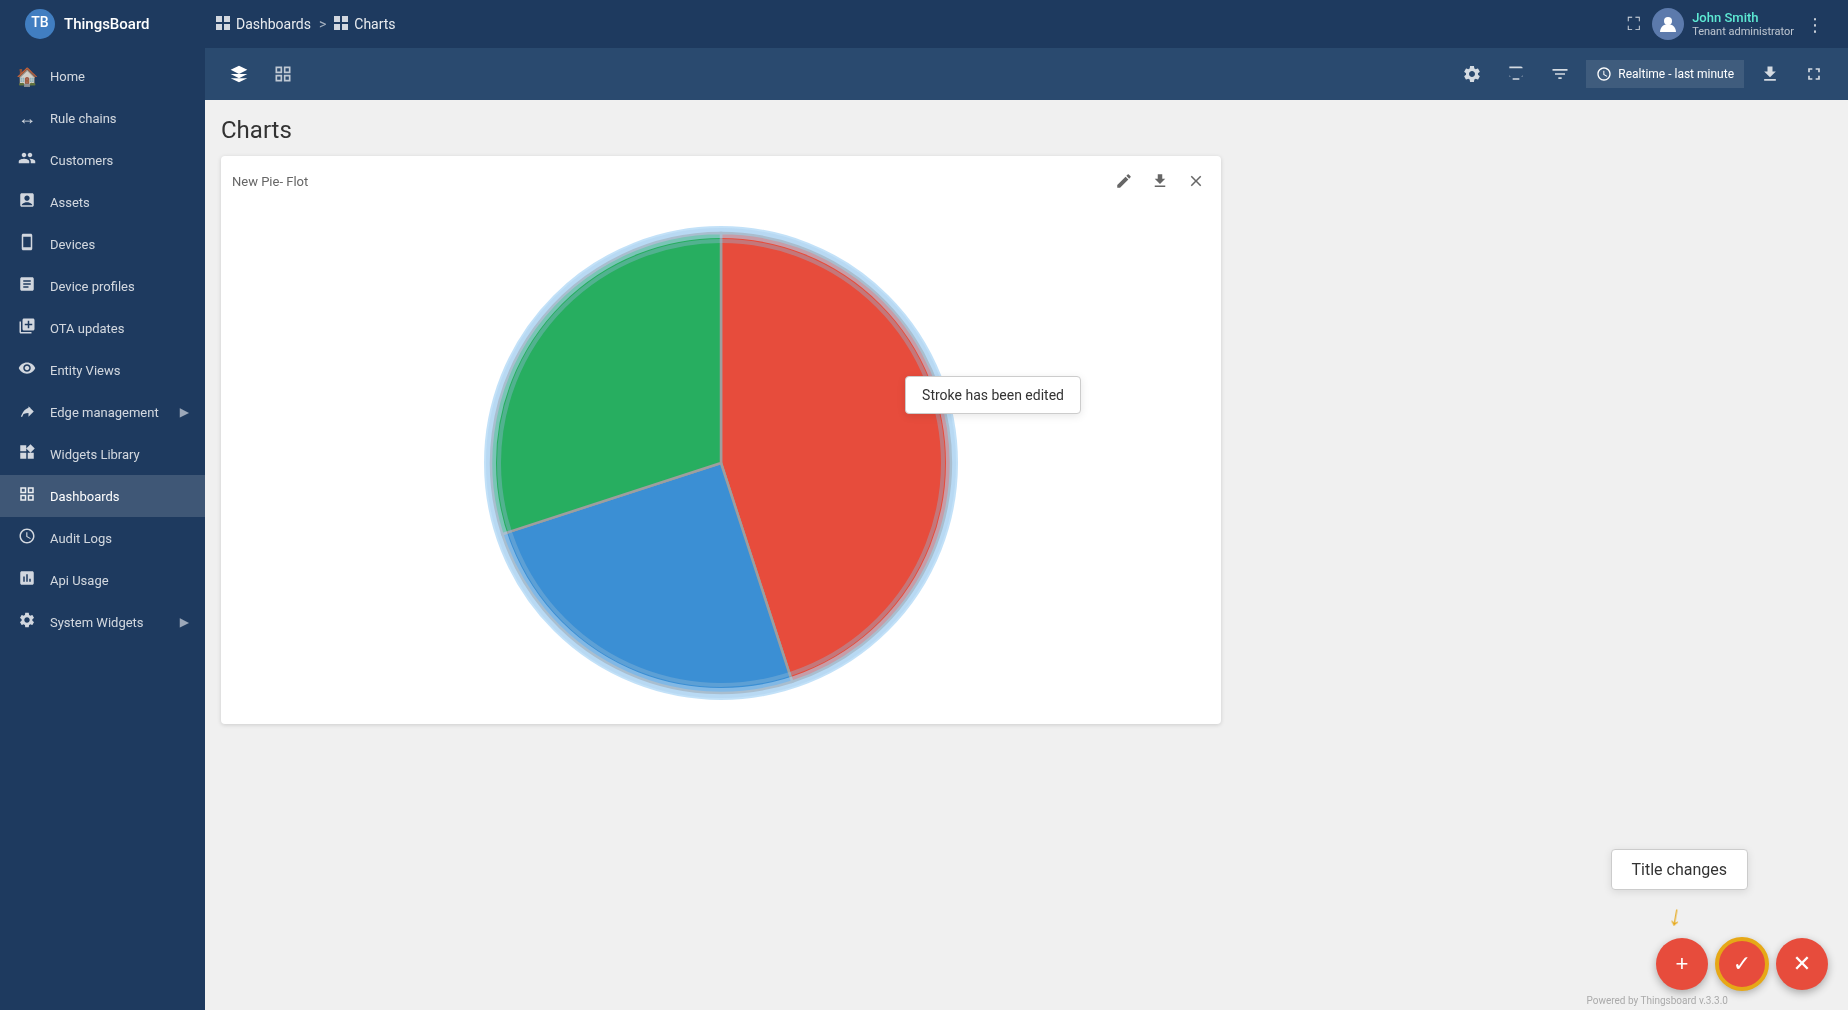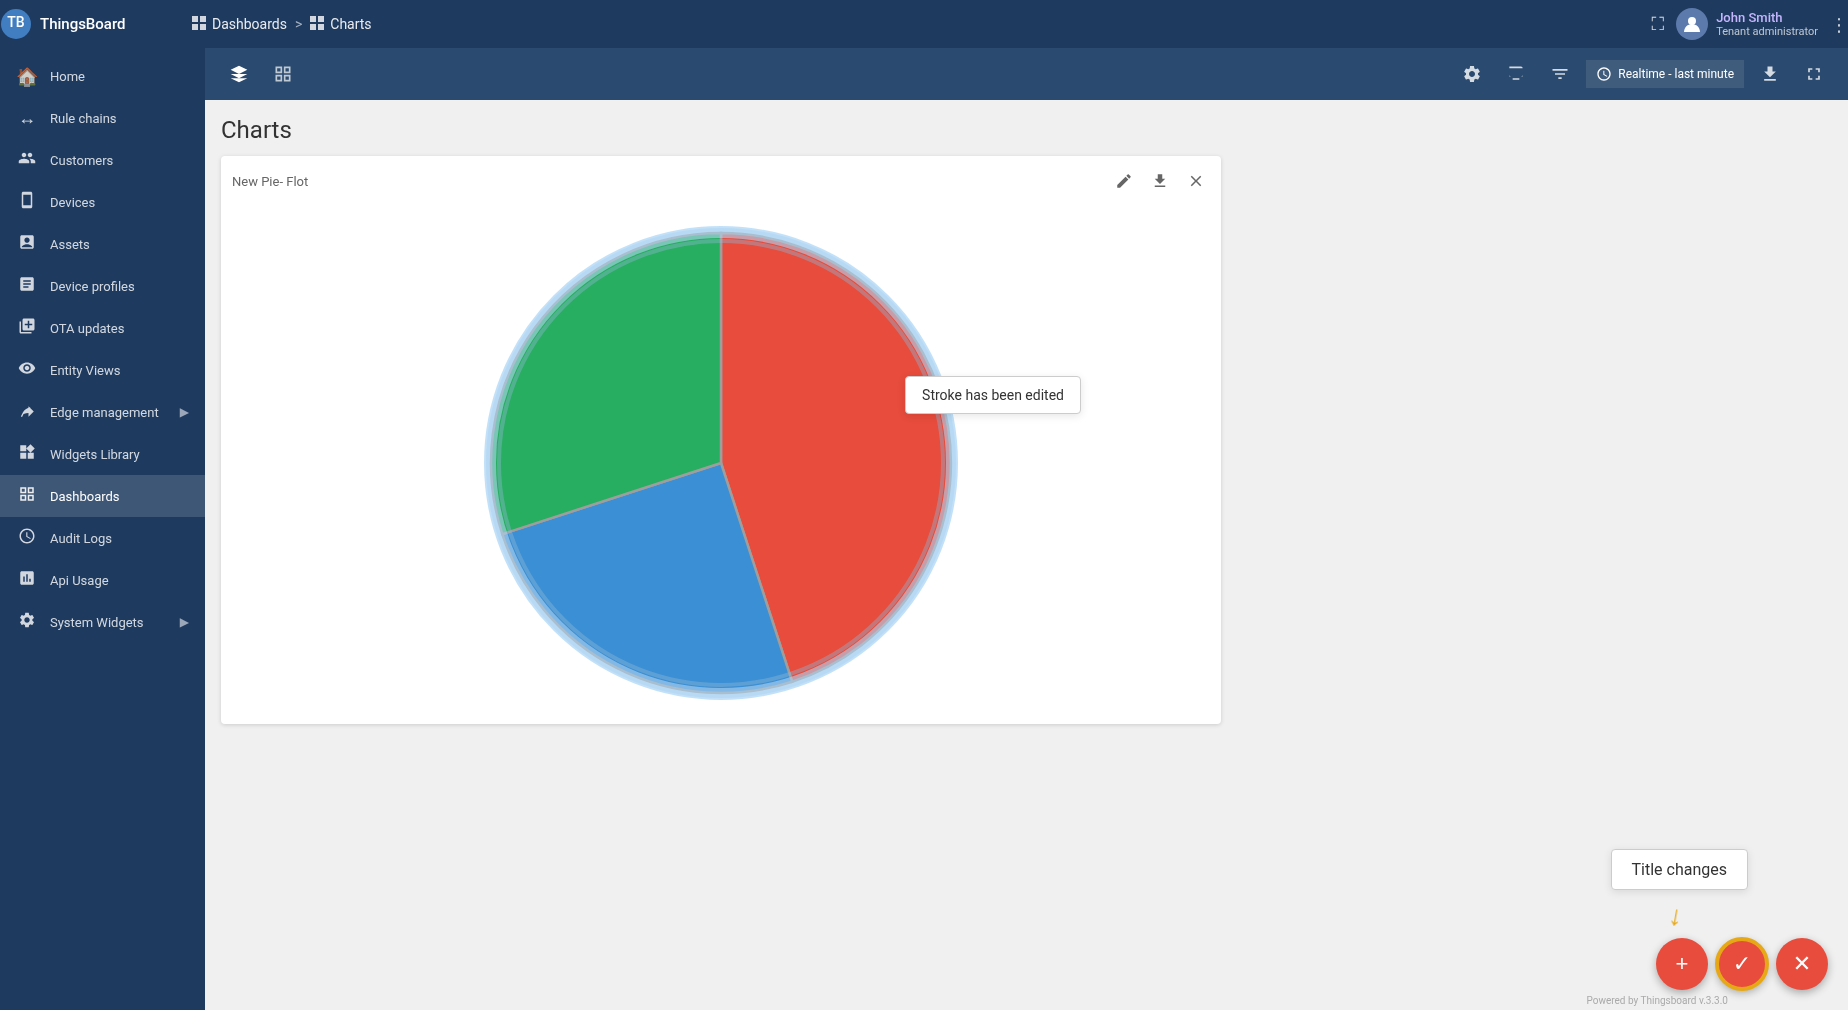--- a/index.html
+++ b/index.html
@@ -4,21 +4,21 @@
   <style>
     * { margin: 0; padding: 0; box-sizing: border-box; }
     body { font-family: 'Roboto', Arial, sans-serif; background: #f5f5f5; display: flex; flex-direction: column; height: 100vh; overflow: hidden; }
 
     
     .top-nav {
       background: #1e3a5f;
       height: 48px;
       display: flex;
       align-items: center;
-      padding: 0 0;
+      padding: 0 24px;
       gap: 12px;
       flex-shrink: 0;
       z-index: 100;
       justify-content: center;
     }
     .logo-area {
       display: flex;
       align-items: center;
       gap: 8px;
       color: white;
@@ -54,21 +54,21 @@
       cursor: pointer;
     }
     .user-avatar {
       width: 32px; height: 32px;
       background: #5c7aac;
       border-radius: 50%;
       display: flex; align-items: center; justify-content: center;
       font-size: 16px; color: white;
     }
     .user-info { display: flex; flex-direction: column; }
-    .user-name { font-size: 13px; color: #c4b5fd; font-weight: 500; }
+    .user-name { font-size: 13px; color: #5eead4; font-weight: 500; }
     .user-role { font-size: 11px; color: rgba(255,255,255,0.7); }
 
     
     .main-layout {
       display: flex;
       flex: 1;
       overflow: hidden;
     }
 
     
@@ -353,32 +353,32 @@
       <span class="sidebar-icon">
         <svg width="18" height="18" viewBox="0 0 24 24" fill="rgba(255,255,255,0.8)">
           <path d="M16 11c1.66 0 2.99-1.34 2.99-3S17.66 5 16 5c-1.66 0-3 1.34-3 3s1.34 3 3 3zm-8 0c1.66 0 2.99-1.34 2.99-3S9.66 5 8 5C6.34 5 5 6.34 5 8s1.34 3 3 3zm0 2c-2.33 0-7 1.17-7 3.5V19h14v-2.5c0-2.33-4.67-3.5-7-3.5zm8 0c-.29 0-.62.02-.97.05 1.16.84 1.97 1.97 1.97 3.45V19h6v-2.5c0-2.33-4.67-3.5-7-3.5z"></path>
         </svg>
       </span>
       <span>Customers</span>
     </div>
     <div class="sidebar-item">
       <span class="sidebar-icon">
         <svg width="18" height="18" viewBox="0 0 24 24" fill="rgba(255,255,255,0.8)">
+          <path d="M19 3H5c-1.1 0-2 .9-2 2v14c0 1.1.9 2 2 2h14c1.1 0 2-.9 2-2V5c0-1.1-.9-2-2-2zm-7 3c1.93 0 3.5 1.57 3.5 3.5S13.93 13 12 13s-3.5-1.57-3.5-3.5S10.07 6 12 6zm7 13H5v-.23c0-.62.28-1.2.76-1.58C7.47 15.82 9.64 15 12 15s4.53.82 6.24 2.19c.48.38.76.97.76 1.58V19z"></path>
+        </svg>
+      </span>
+      <span>Assets</span>
+    </div>
+    <div class="sidebar-item">
+      <span class="sidebar-icon">
+        <svg width="18" height="18" viewBox="0 0 24 24" fill="rgba(255,255,255,0.8)">
           <path d="M17 1.01L7 1c-1.1 0-2 .9-2 2v18c0 1.1.9 2 2 2h10c1.1 0 2-.9 2-2V3c0-1.1-.9-1.99-2-1.99zM17 19H7V5h10v14z"></path>
         </svg>
       </span>
       <span>Devices</span>
-    </div>
-    <div class="sidebar-item">
-      <span class="sidebar-icon">
-        <svg width="18" height="18" viewBox="0 0 24 24" fill="rgba(255,255,255,0.8)">
-          <path d="M19 3H5c-1.1 0-2 .9-2 2v14c0 1.1.9 2 2 2h14c1.1 0 2-.9 2-2V5c0-1.1-.9-2-2-2zm-7 3c1.93 0 3.5 1.57 3.5 3.5S13.93 13 12 13s-3.5-1.57-3.5-3.5S10.07 6 12 6zm7 13H5v-.23c0-.62.28-1.2.76-1.58C7.47 15.82 9.64 15 12 15s4.53.82 6.24 2.19c.48.38.76.97.76 1.58V19z"></path>
-        </svg>
-      </span>
-      <span>Assets</span>
     </div>
     <div class="sidebar-item">
       <span class="sidebar-icon">
         <svg width="18" height="18" viewBox="0 0 24 24" fill="rgba(255,255,255,0.8)">
           <path d="M19 3H5c-1.1 0-2 .9-2 2v14c0 1.1.9 2 2 2h14c1.1 0 2-.9 2-2V5c0-1.1-.9-2-2-2zm-5 14H7v-2h7v2zm3-4H7v-2h10v2zm0-4H7V7h10v2z"></path>
         </svg>
       </span>
       <span>Device profiles</span>
     </div>
     <div class="sidebar-item">

